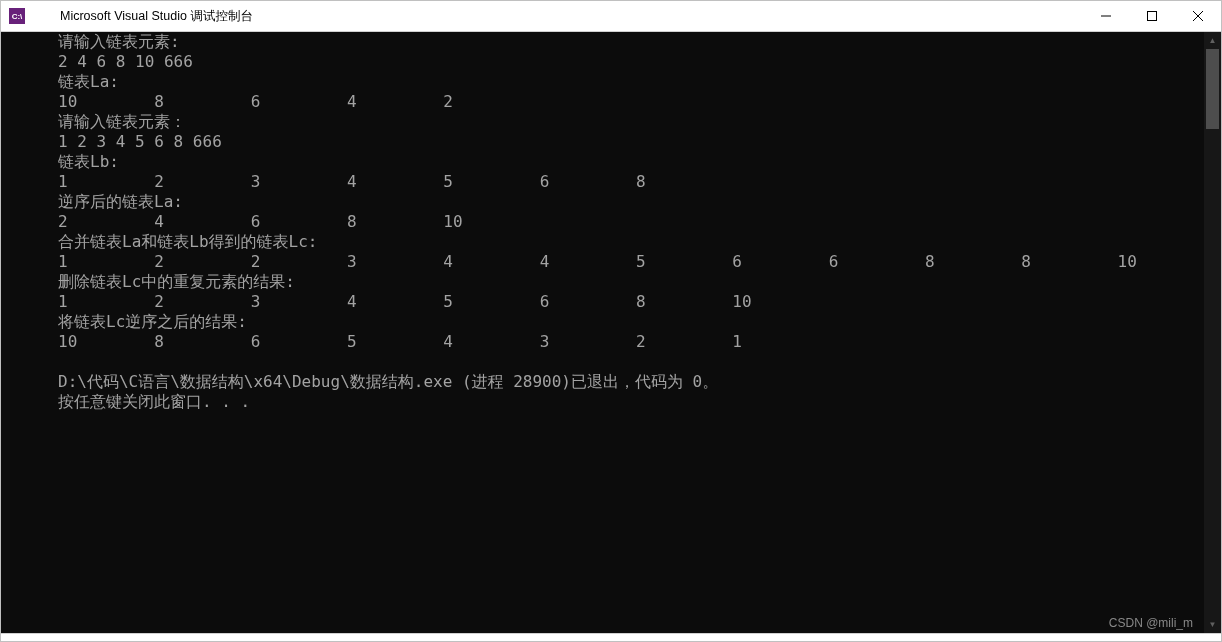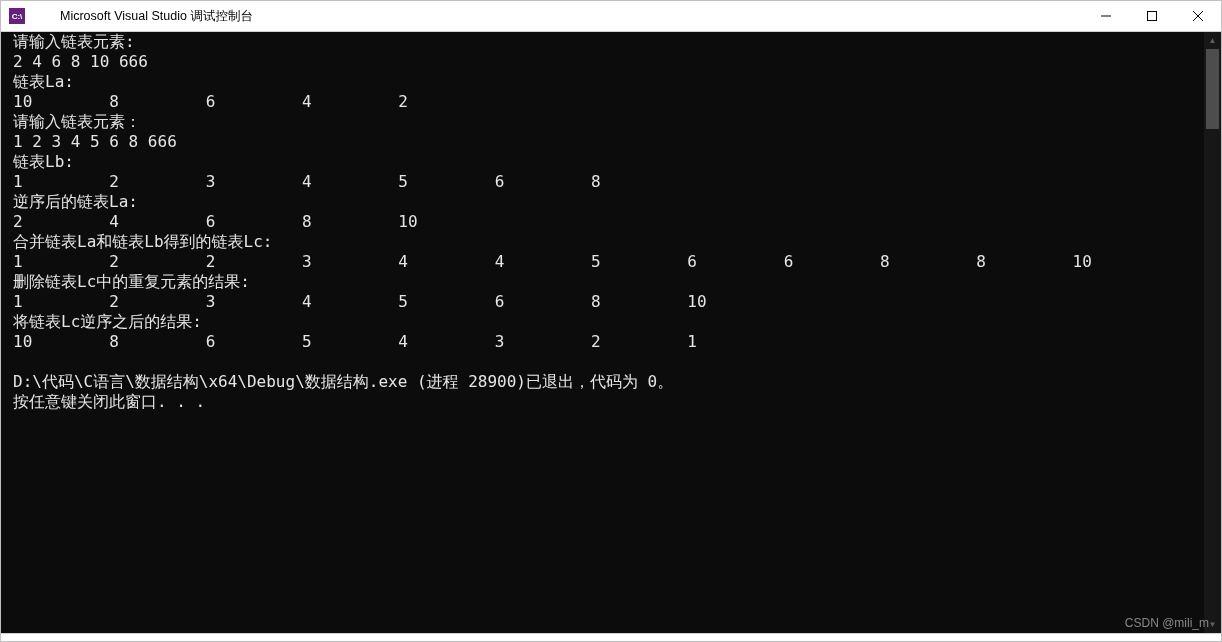--- a/index.html
+++ b/index.html
@@ -59,27 +59,28 @@
     .win-btn svg { width: 10px; height: 10px; }
     
     .console-area {
       flex: 1;
       background: #0c0c0c;
       display: flex;
       position: relative;
     }
     .console {
       flex: 1;
-      color: #e5e5e5;
+      color: #a3a3a3;
       font-family: "NSimSun", "SimSun", "Consolas", monospace;
       font-size: 16px;
       line-height: 20px;
       padding: 0 0 0 12px;
       white-space: pre;
       overflow: hidden;
+      margin-left: 45px;
     }
     .scrollbar {
       width: 17px;
       background: #171717;
       display: flex;
       flex-direction: column;
     }
     .scroll-arrow {
       height: 17px;
       display: flex;
@@ -98,21 +99,21 @@
       top: 0;
       left: 2px;
       right: 2px;
       height: 80px;
       background: #4d4d4d;
       cursor: pointer;
     }
     .watermark {
       position: absolute;
       bottom: 3px;
-      right: 12px;
+      right: 28px;
       font-size: 12px;
       color: #888;
       font-family: Arial, sans-serif;
     }
     .bottom-border {
       height: 8px;
       background: #fff;
       border-top: 1px solid #d0d0d0;
     }
   </style>

